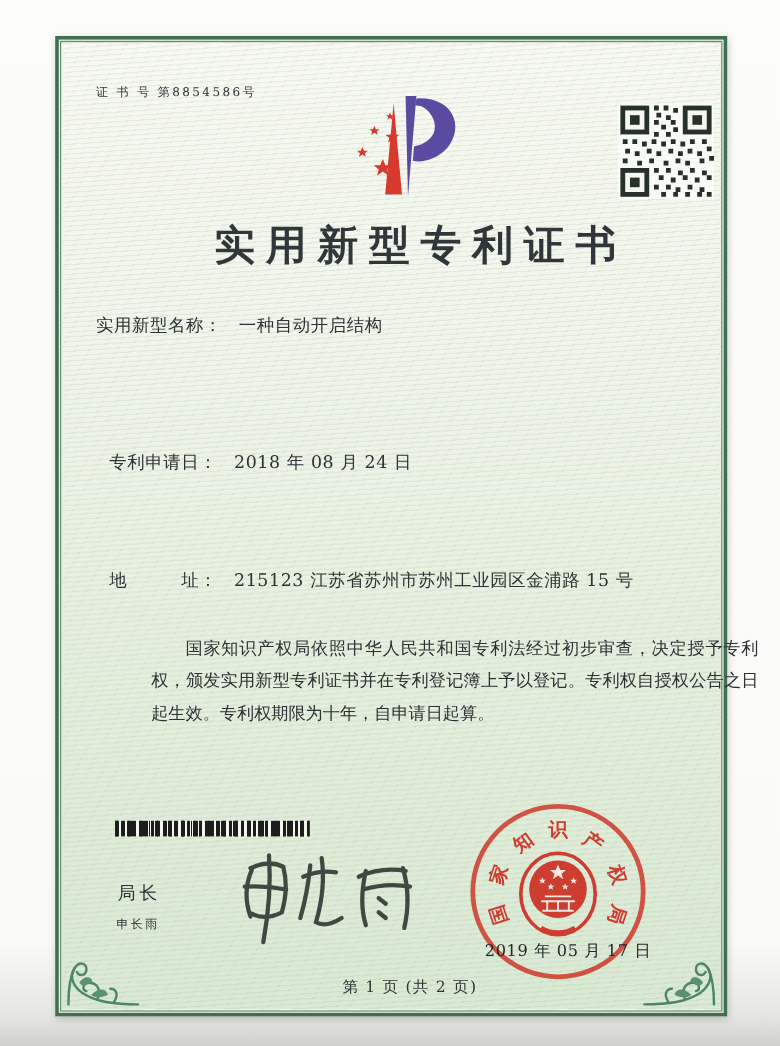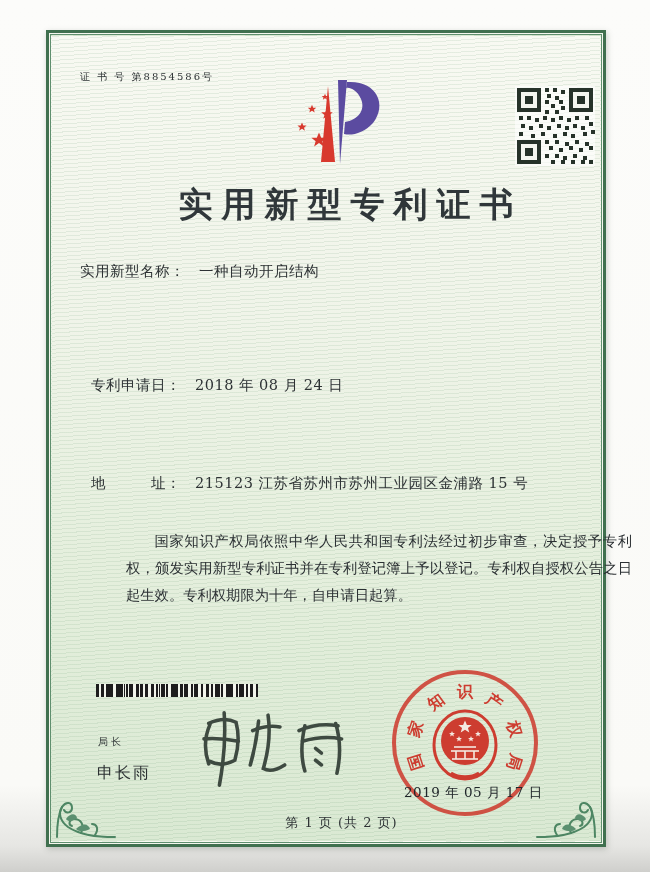--- a/index.html
+++ b/index.html
@@ -48,22 +48,22 @@
   }
   .body-text p { text-indent:2em; }
   .barcode {
     position:absolute; left:44px; top:648px; width:162px; height:13px;
     background-image:
       repeating-linear-gradient(90deg,#1d1d1d 0 2px,transparent 2px 5px),
       repeating-linear-gradient(90deg,#1d1d1d 0 1px,transparent 1px 7px),
       repeating-linear-gradient(90deg,#1d1d1d 0 3px,transparent 3px 11px);
     background-color:#f2f5ec;
   }
-  .director-title { position:absolute; left:46px; top:699px; font-size:10px; color:#2c3133; letter-spacing:3px; }
-  .director-name  { position:absolute; left:45px; top:727px; font-size:16px; color:#2c3133; letter-spacing:2px; }
+  .director-title { position:absolute; left:46px; top:699px; font-size:15px; color:#2c3133; letter-spacing:3px; }
+  .director-name  { position:absolute; left:45px; top:727px; font-size:10px; color:#2c3133; letter-spacing:2px; }
   .signature { position:absolute; left:133px; top:668px; width:178px; height:84px; }
   .seal {
     position:absolute; left:340px; top:634px; width:146px; height:146px;
     border:4px solid rgba(205,52,40,0.88); border-radius:50%;
     opacity:0.95;
   }
   .seal-char {
     position:absolute; width:18px; height:18px; text-align:center;
     font-size:16px; font-weight:700; color:#cd3428; line-height:18px;
   }

